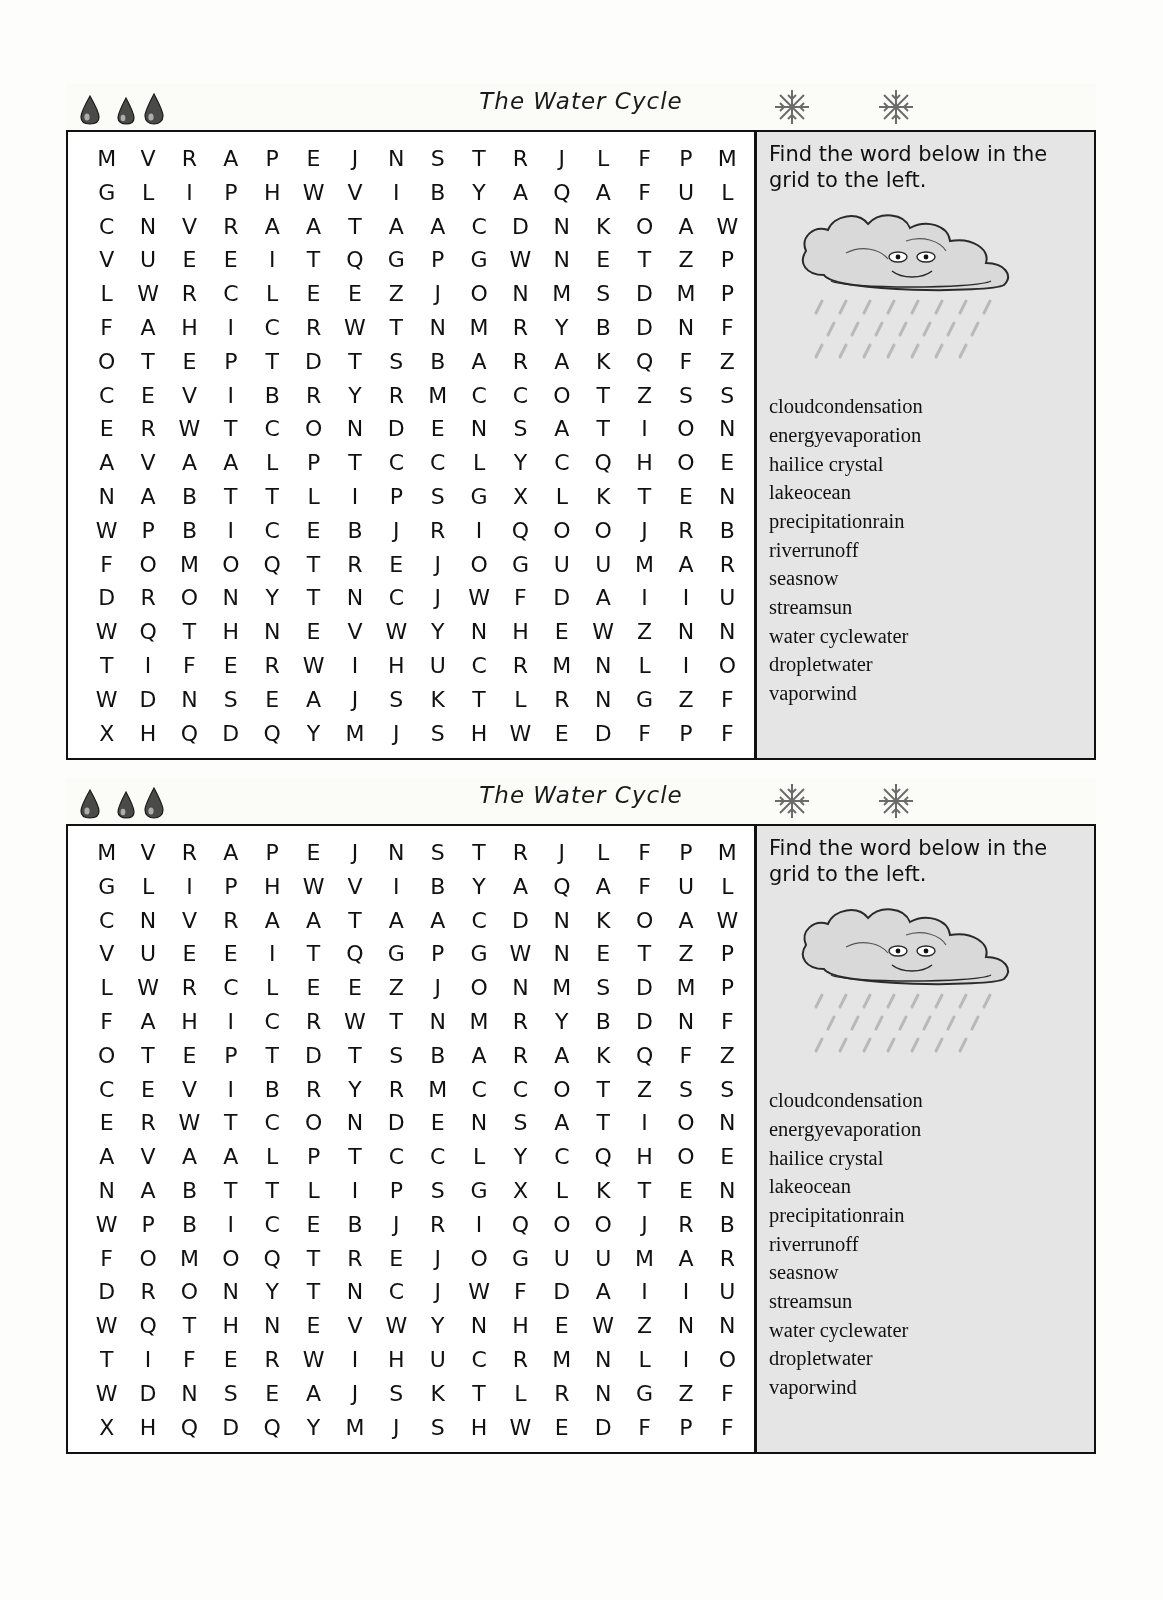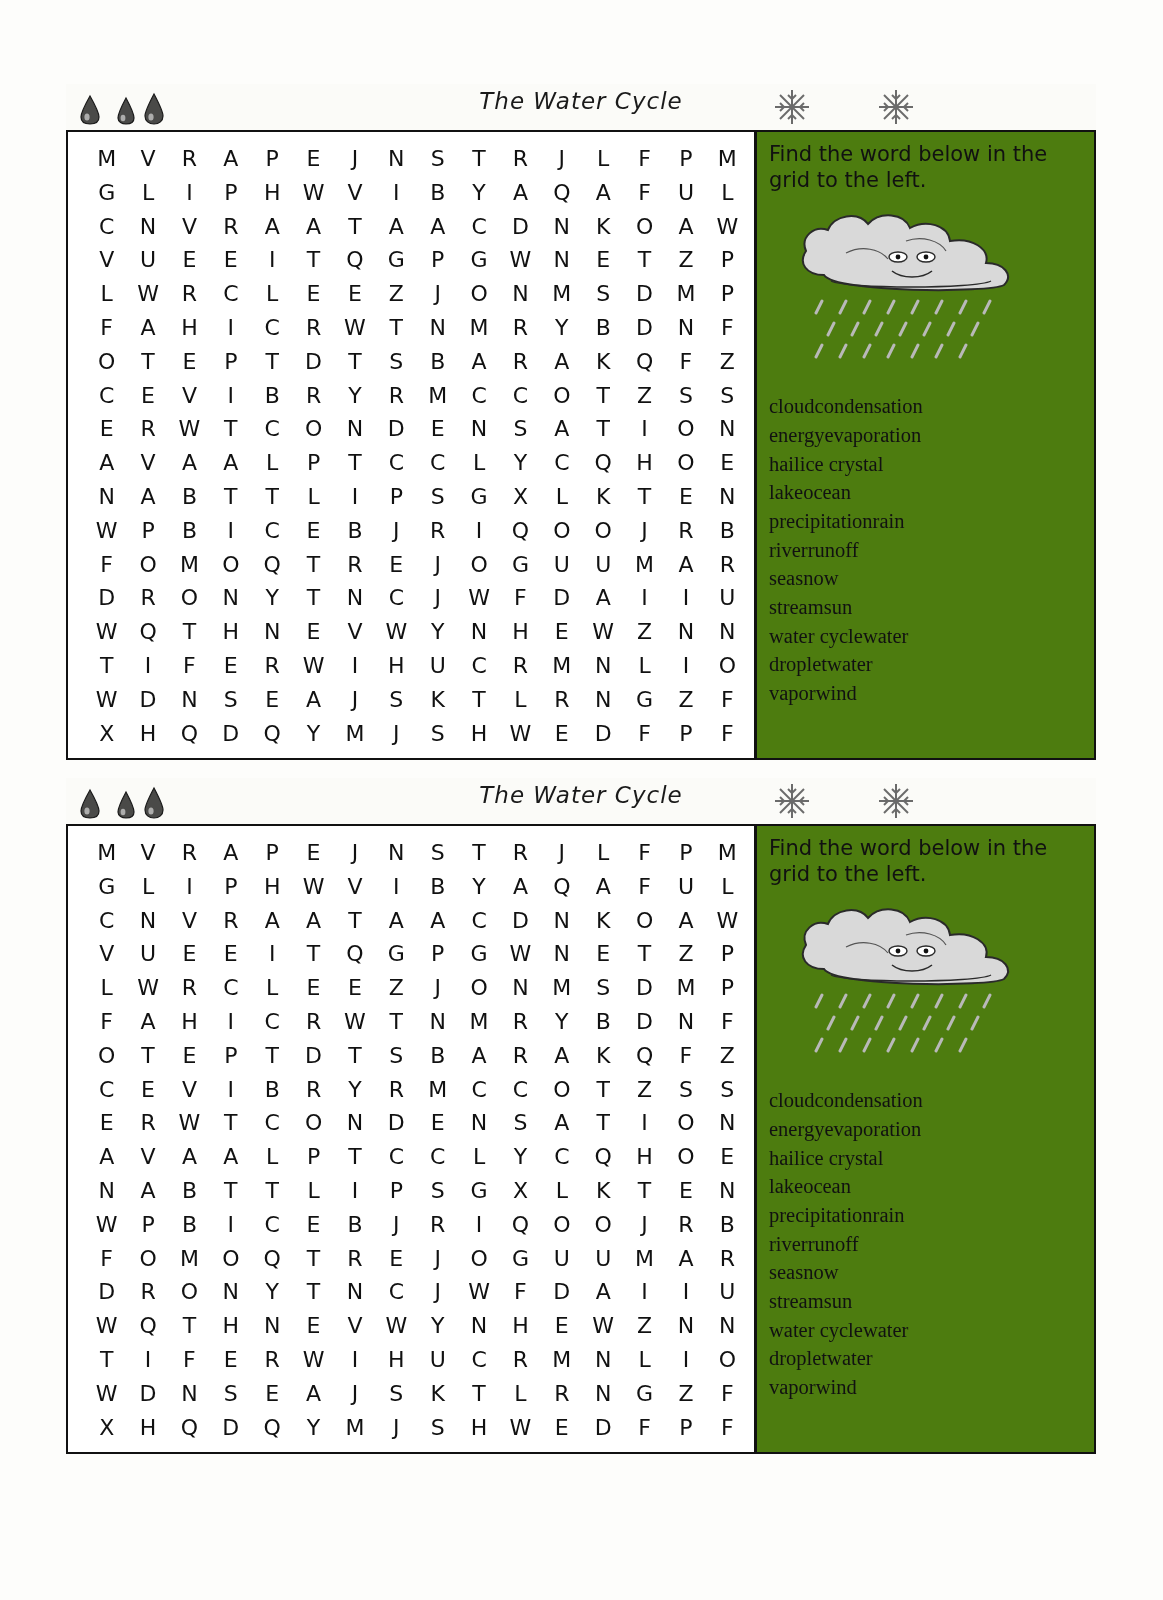--- a/index.html
+++ b/index.html
@@ -84,21 +84,21 @@
     background: #fff;
   }
   .clue-box {
     flex: 1;
     border-top: 2px solid #111;
     border-right: 2px solid #111;
     border-bottom: 2px solid #111;
     border-left: 1px solid #111;
     box-sizing: border-box;
     padding: 10px 12px 20px 12px;
-    background: #4d7c0f;
+    background: #e5e5e5;
     position: relative;
   }
 
   
   table.letters {
     border-collapse: collapse;
     width: 100%;
   }
   table.letters td {
     font-family: "DejaVu Sans", sans-serif;

